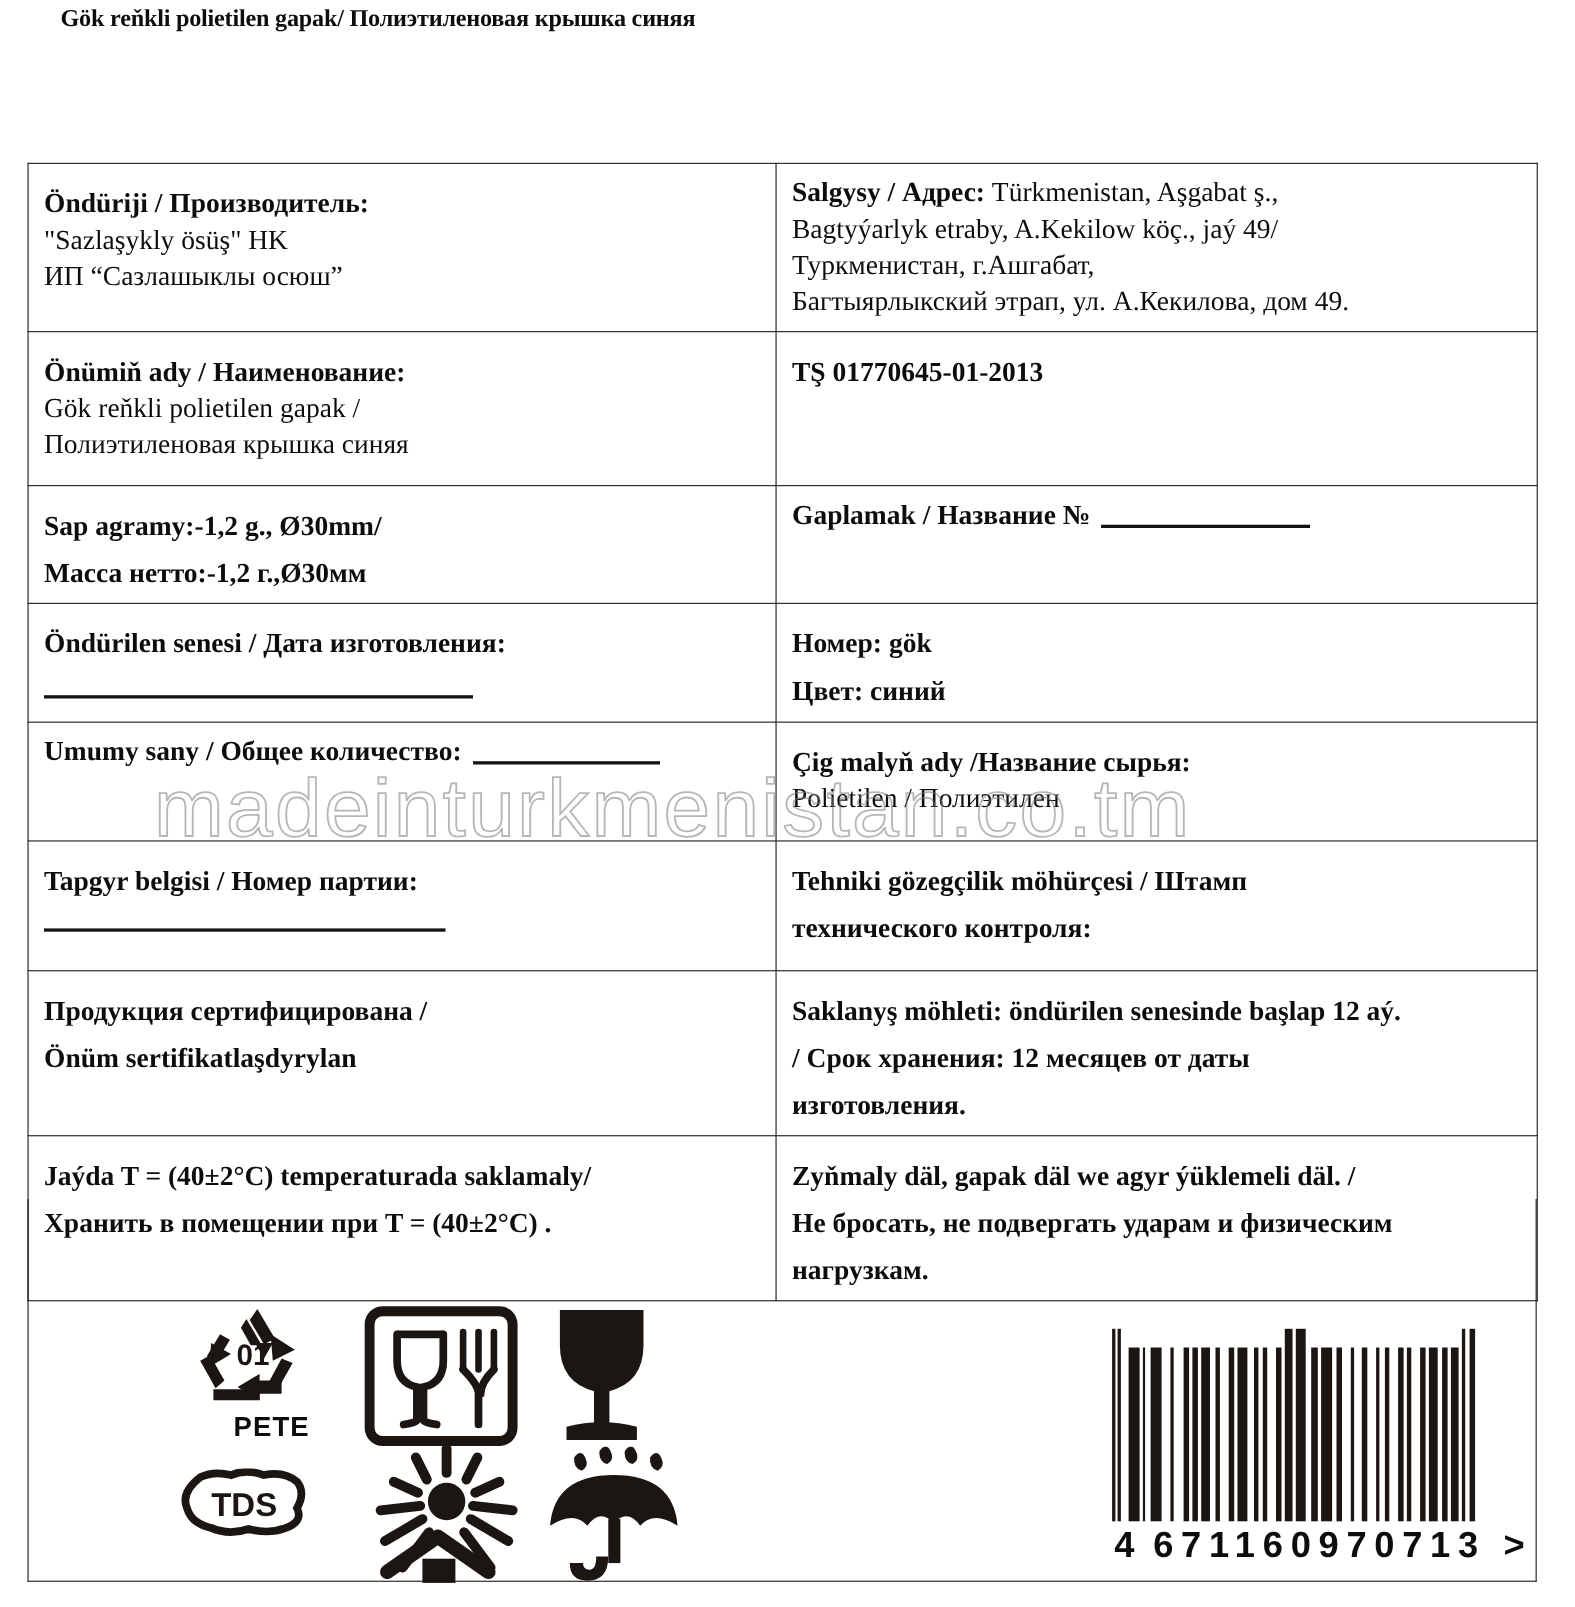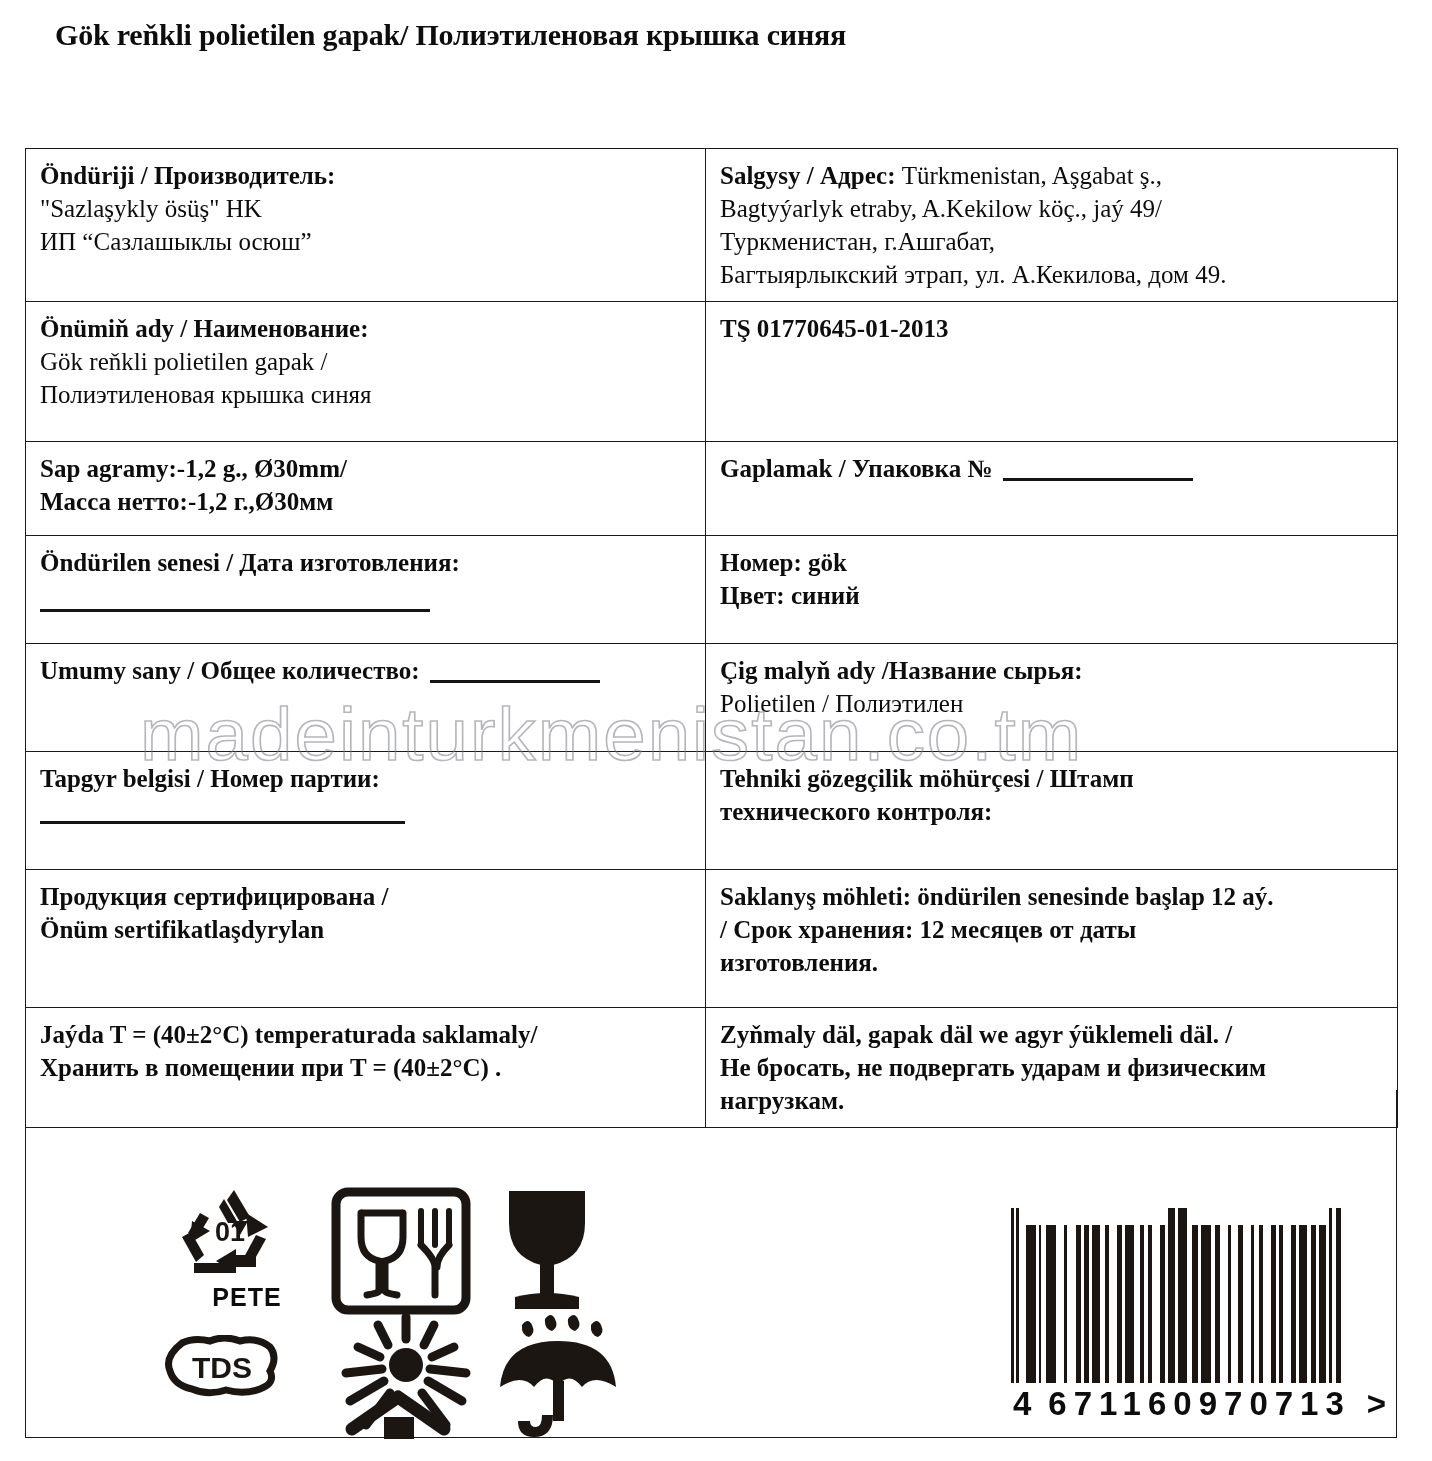--- a/index.html
+++ b/index.html
@@ -11,23 +11,23 @@
     font-family: "Liberation Serif", "DejaVu Serif", serif;
     color: #0d0d0d;
     position: relative;
     overflow: hidden;
   }
 
   
   .doc-title {
     position: absolute;
     left: 55px;
-    top: 18px;
+    top: 4px;
     width: 1320px;
-    font-size: 30px;
+    font-size: 22px;
     font-weight: bold;
     letter-spacing: -0.2px;
     white-space: nowrap;
   }
 
   
   .spec-table {
     position: absolute;
     left: 25px;
     top: 148px;
@@ -38,21 +38,21 @@
   .spec-table td {
     border: 1.6px solid #1b1b1b;
     vertical-align: top;
     padding: 10px 12px 10px 14px;
     font-size: 25px;
     line-height: 1.32;
   }
   .col-left  { width: 680px; }
   .col-right { width: 692px; }
 
-  .b { font-weight: bold; }
+  .b { font-weight: bold; margin-top: 10px; }
   .ln { display: block; white-space: nowrap; }
 
   
   .fill {
     display: inline-block;
     border-bottom: 3px solid #141414;
     height: 0;
     vertical-align: -4px;
   }
   .fill-date { width: 390px; margin-top: 30px; }
@@ -186,21 +186,21 @@
         <span class="ln b">TŞ 01770645-01-2013</span>
       </td>
     </tr>
 
     <tr class="r3">
       <td class="col-left">
         <span class="ln b">Sap agramy:-1,2 g., Ø30mm/</span>
         <span class="ln b">Масса нетто:-1,2 г.,Ø30мм</span>
       </td>
       <td class="col-right">
-        <span class="ln"><span class="b">Gaplamak / Упаковка №</span><span class="fill fill-pack"></span></span>
+        <span class="ln"><span class="b">Gaplamak / Название №</span><span class="fill fill-pack"></span></span>
       </td>
     </tr>
 
     <tr class="r4">
       <td class="col-left">
         <span class="ln b">Öndürilen senesi / Дата изготовления:</span>
         <span class="fill fill-date"></span>
       </td>
       <td class="col-right">
         <span class="ln b">Номер: gök</span>

